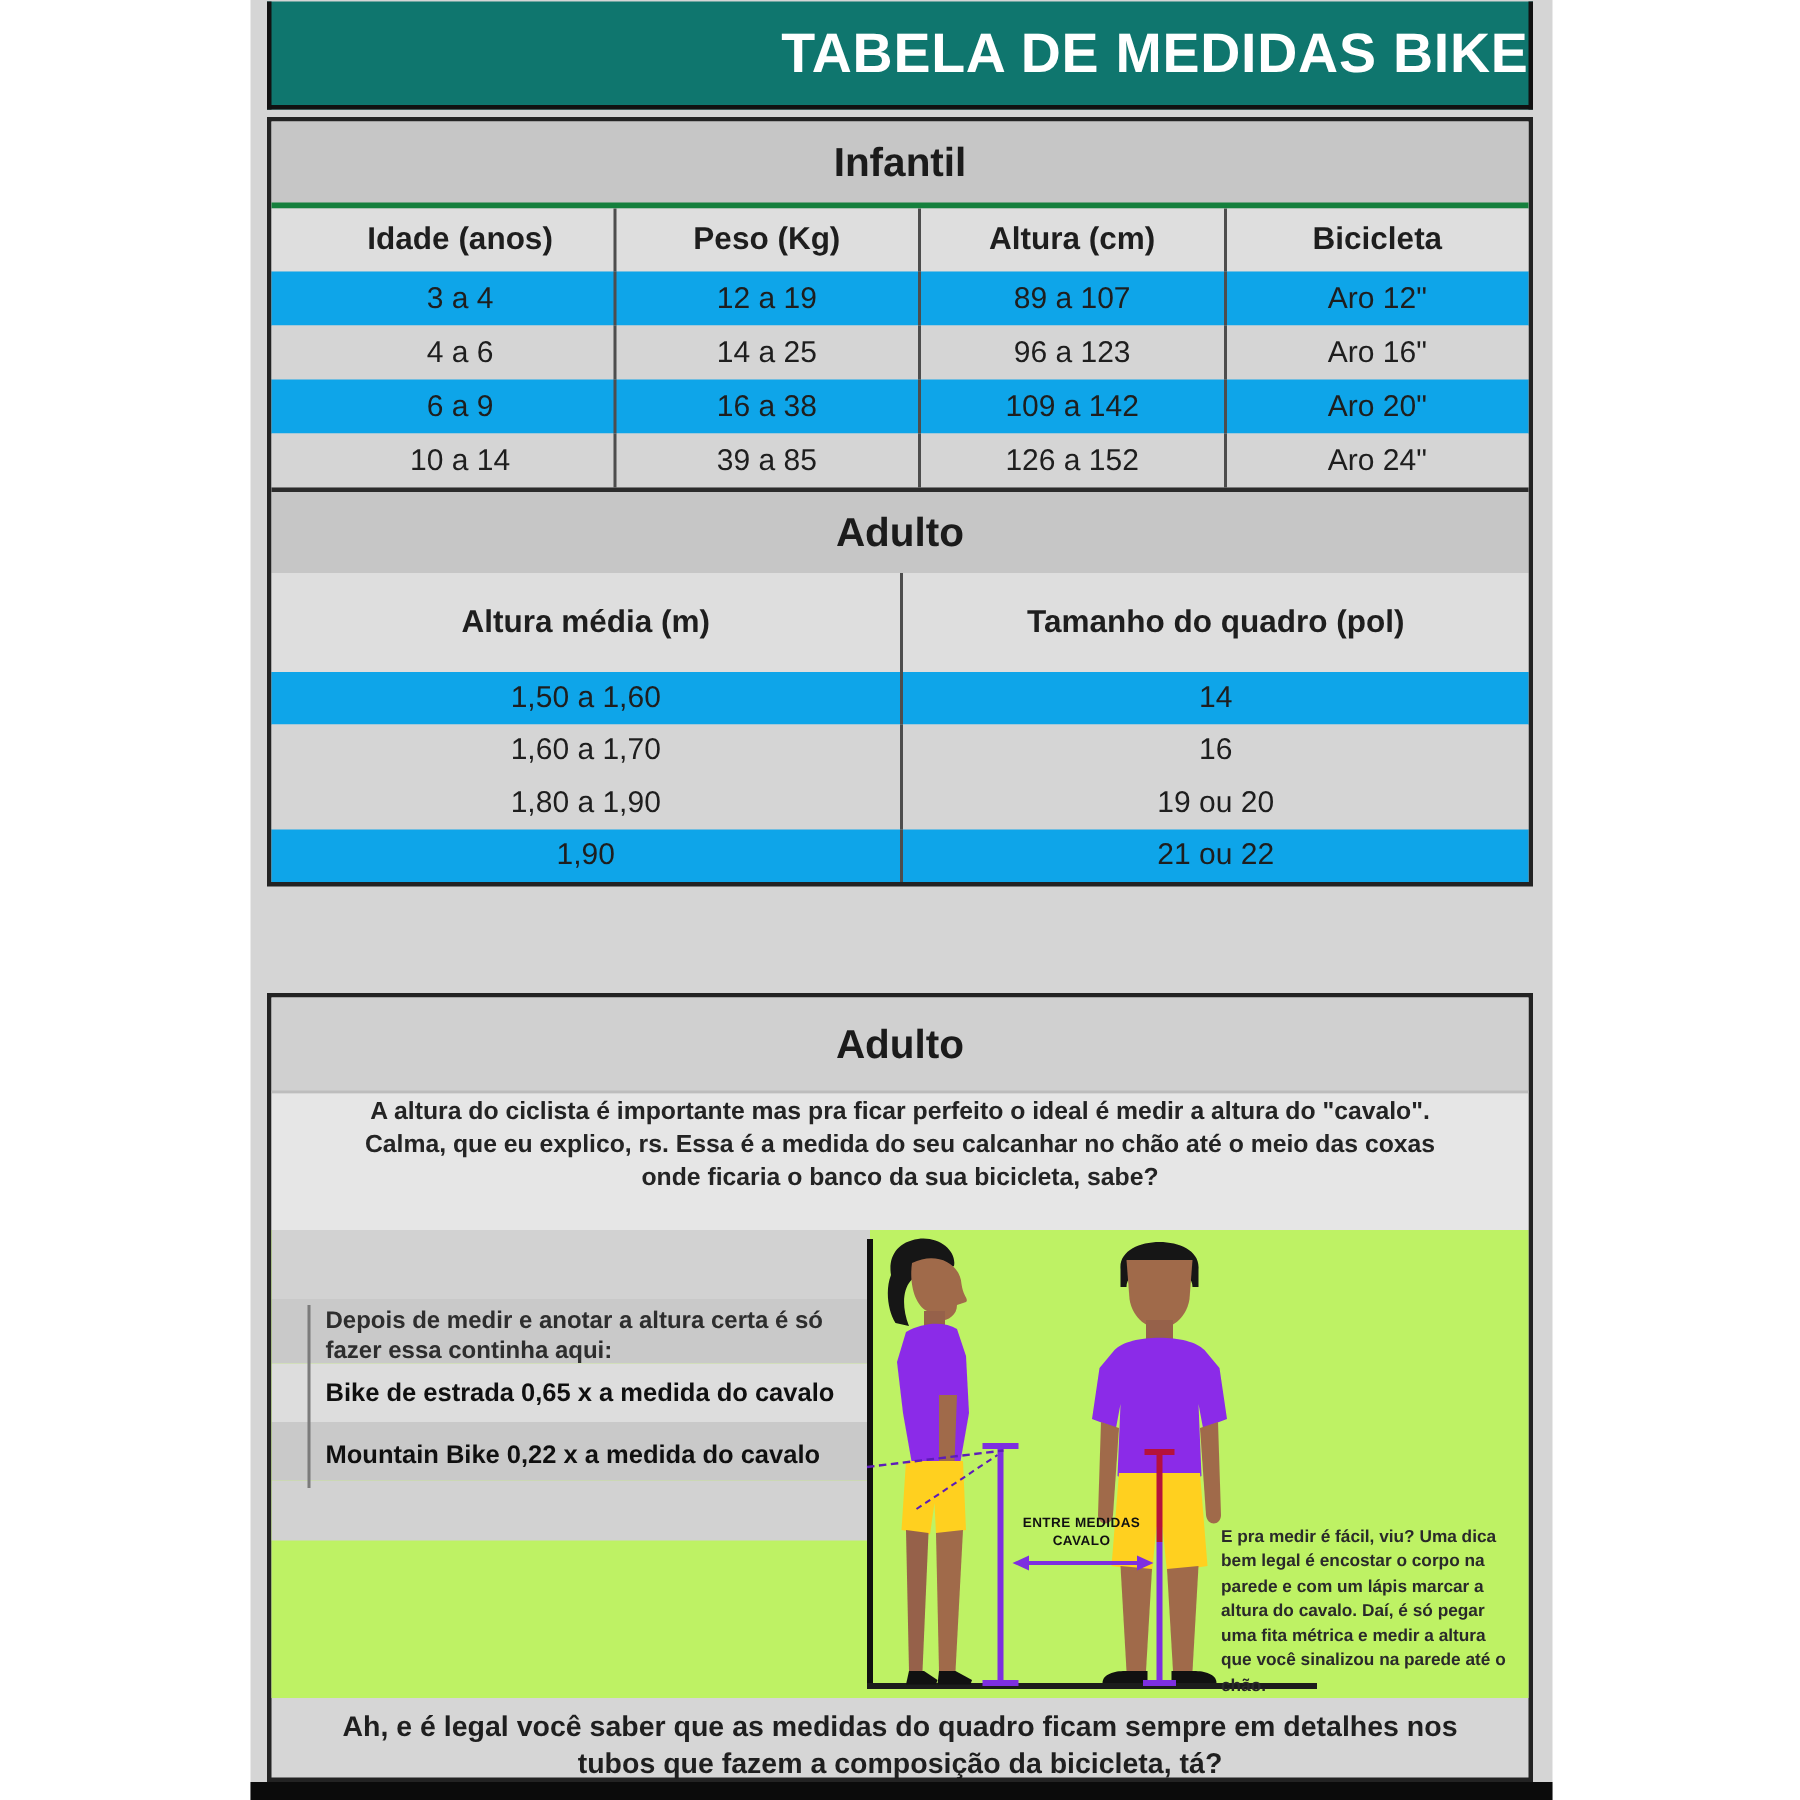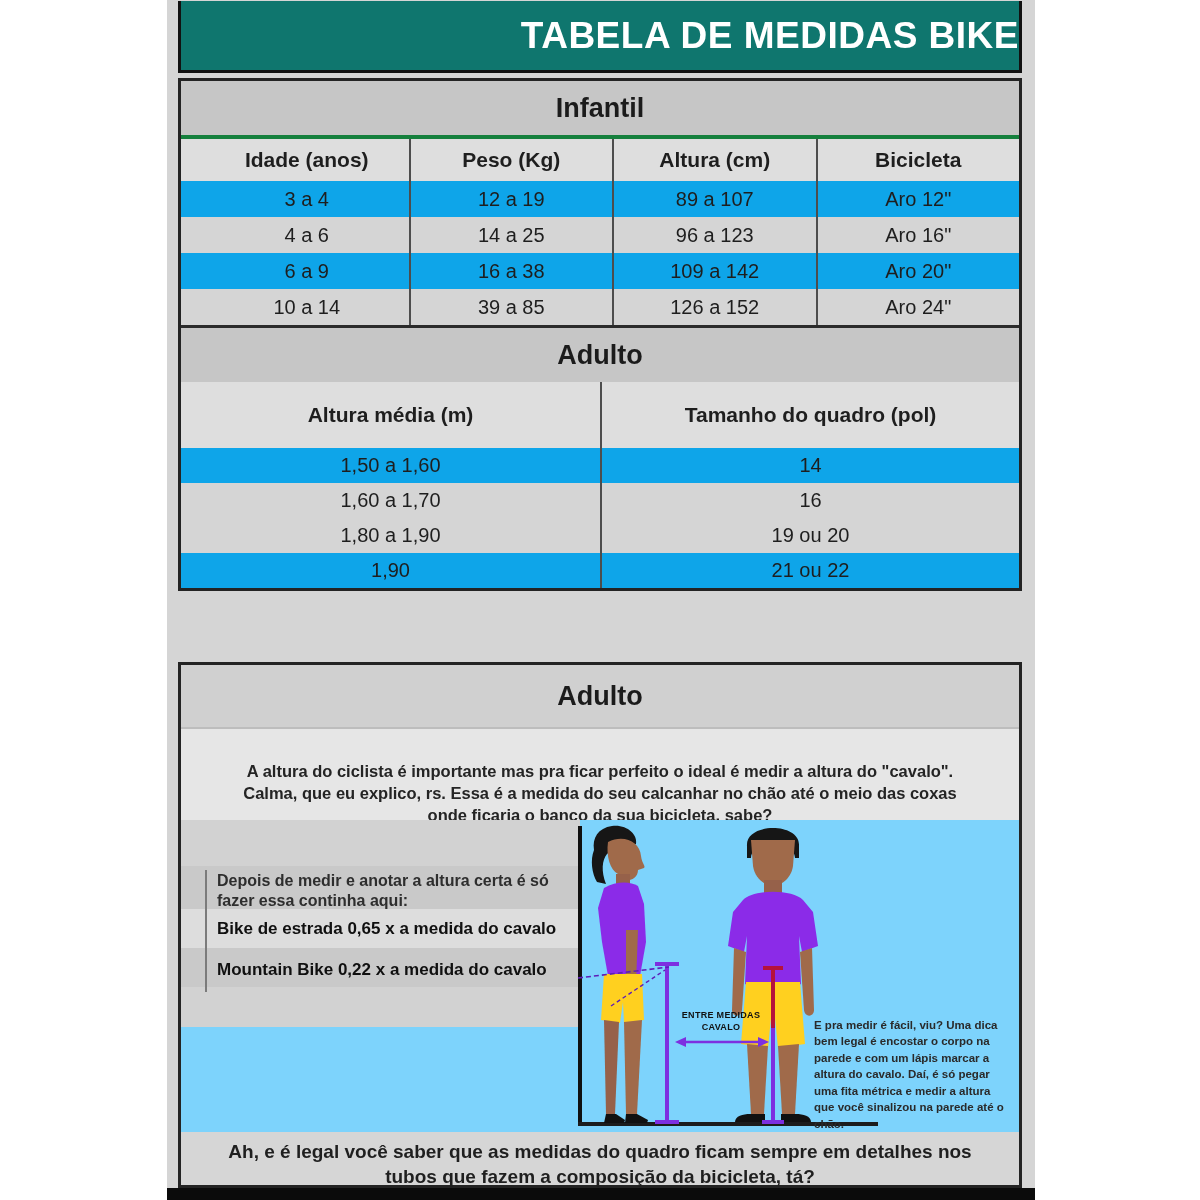--- a/index.html
+++ b/index.html
@@ -36,25 +36,25 @@
   .r36 .tcell { height:36px; line-height:36px; }
   .r35 .tcell { height:35px; line-height:35px; }
   .rdark { background:#0ea5e9; }
   .rlight { background:#d5d5d5; }
 
   
   .panel { position:absolute; left:178px; top:662px; width:844px; height:526px; box-sizing:border-box;
            border:3px solid #232323; background:#d6d6d6; }
   .panel-band { height:62px; line-height:62px; text-align:center; font-weight:800; font-size:27px; color:#1b1b1b;
                 background:#d0d0d0; border-bottom:2px solid #bdbdbd; }
-  .panel-intro { background:#e6e6e6; height:91px; box-sizing:border-box; padding-top:32px;
+  .panel-intro { background:#e6e6e6; height:91px; box-sizing:border-box; padding-top:2px;
                  text-align:center; }
   .panel-intro span { display:inline-block; max-width:742px; font-size:16.5px; font-weight:600; color:#242424; line-height:1.33; }
 
-  .fig-area { position:relative; height:312px; background:#7dd3fc; overflow:hidden; }
+  .fig-area { position:relative; height:312px; background:#bef264; overflow:hidden; }
   .stripe { position:absolute; left:0; width:399px; }
   .s1 { top:0;    height:46px; background:#d2d2d2; }
   .s2 { top:46px; height:43px; background:#c9c9c9; }
   .s3 { top:89px; height:39px; background:#dddddd; }
   .s4 { top:128px;height:39px; background:#c9c9c9; }
   .s5 { top:167px;height:40px; background:#d2d2d2; }
   .vrule { position:absolute; left:24px; top:50px; width:2px; height:122px; background:#7b7b7b; }
   .txt-measure-intro { position:absolute; left:36px; top:51px; width:345px; font-size:16px; font-weight:600; color:#2e2e2e; line-height:1.28; }
   .txt-road { position:absolute; left:36px; top:99px;  font-size:17px; font-weight:900; color:#101010; }
   .txt-mtb  { position:absolute; left:36px; top:140px; font-size:17px; font-weight:900; color:#101010; }

